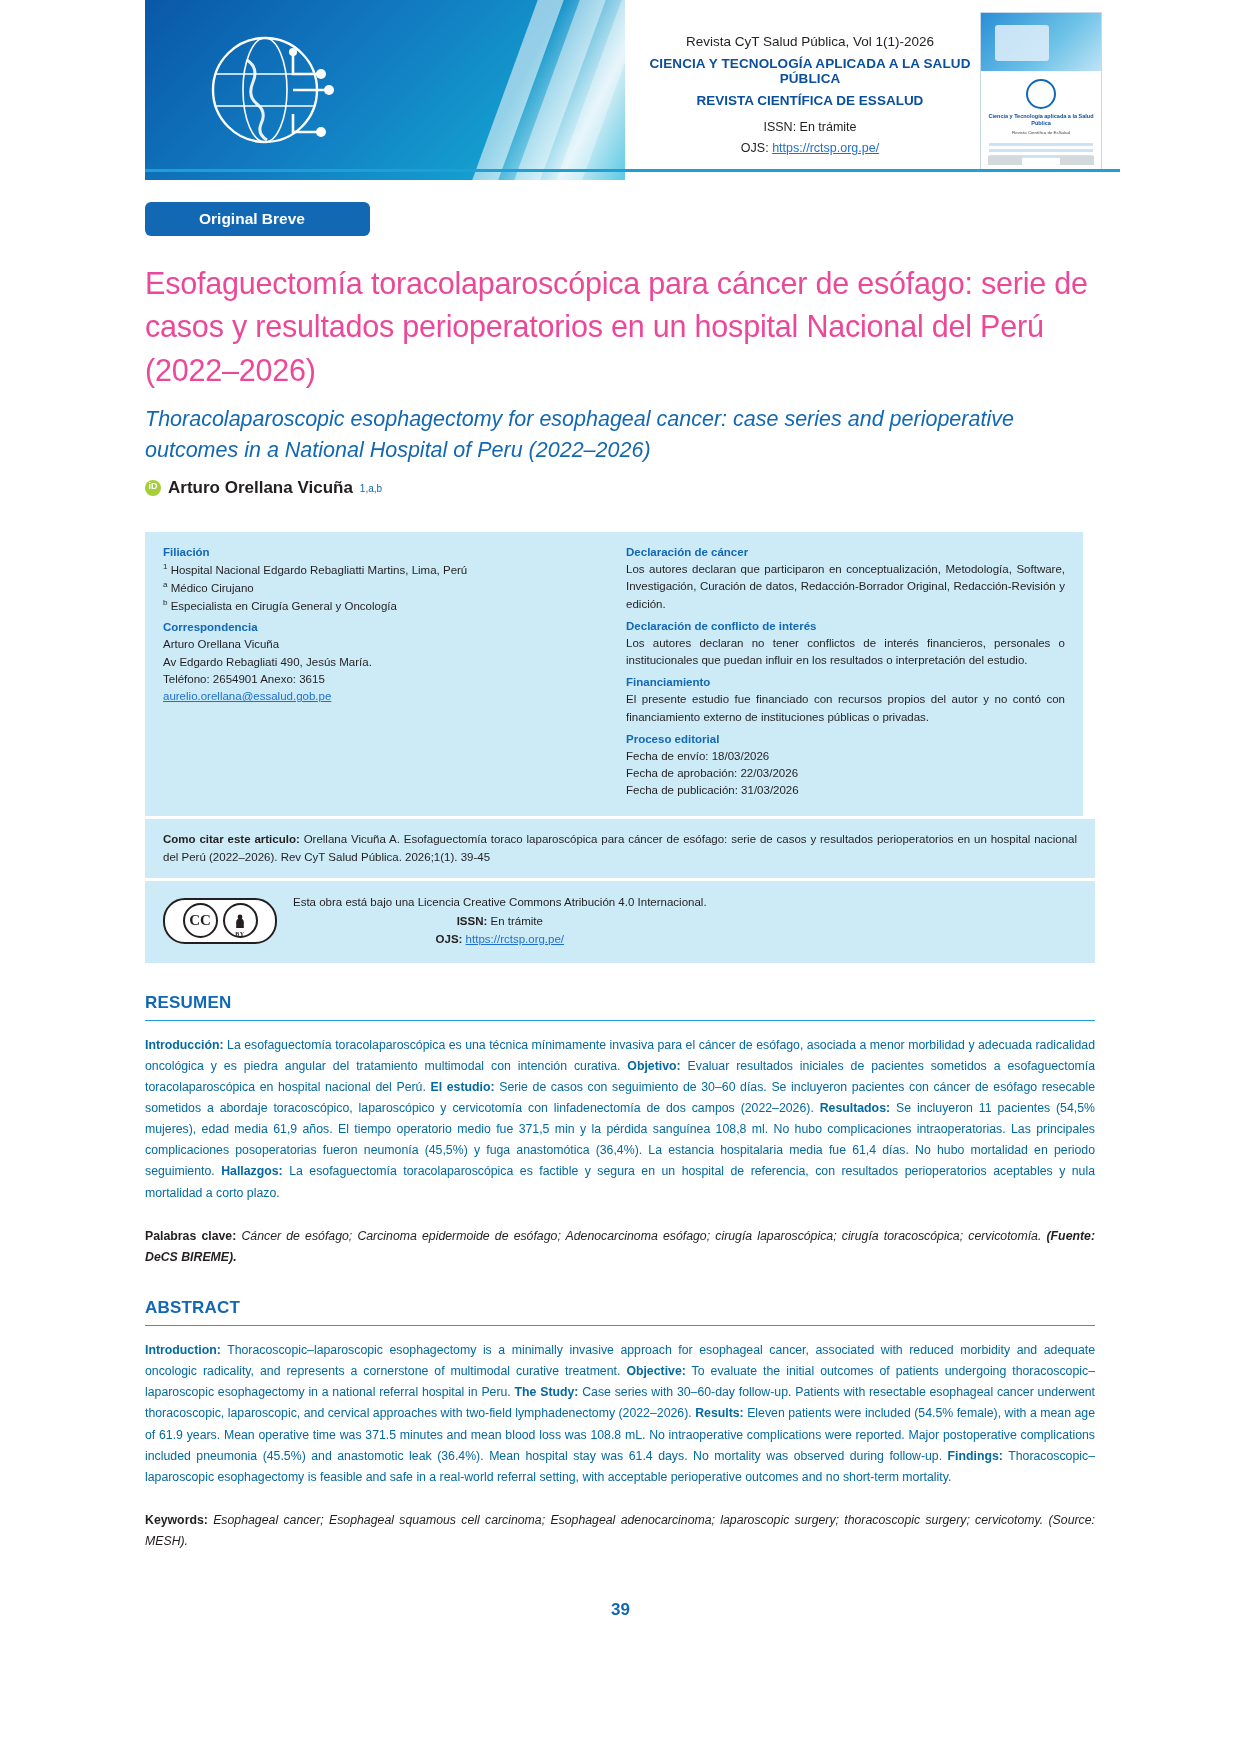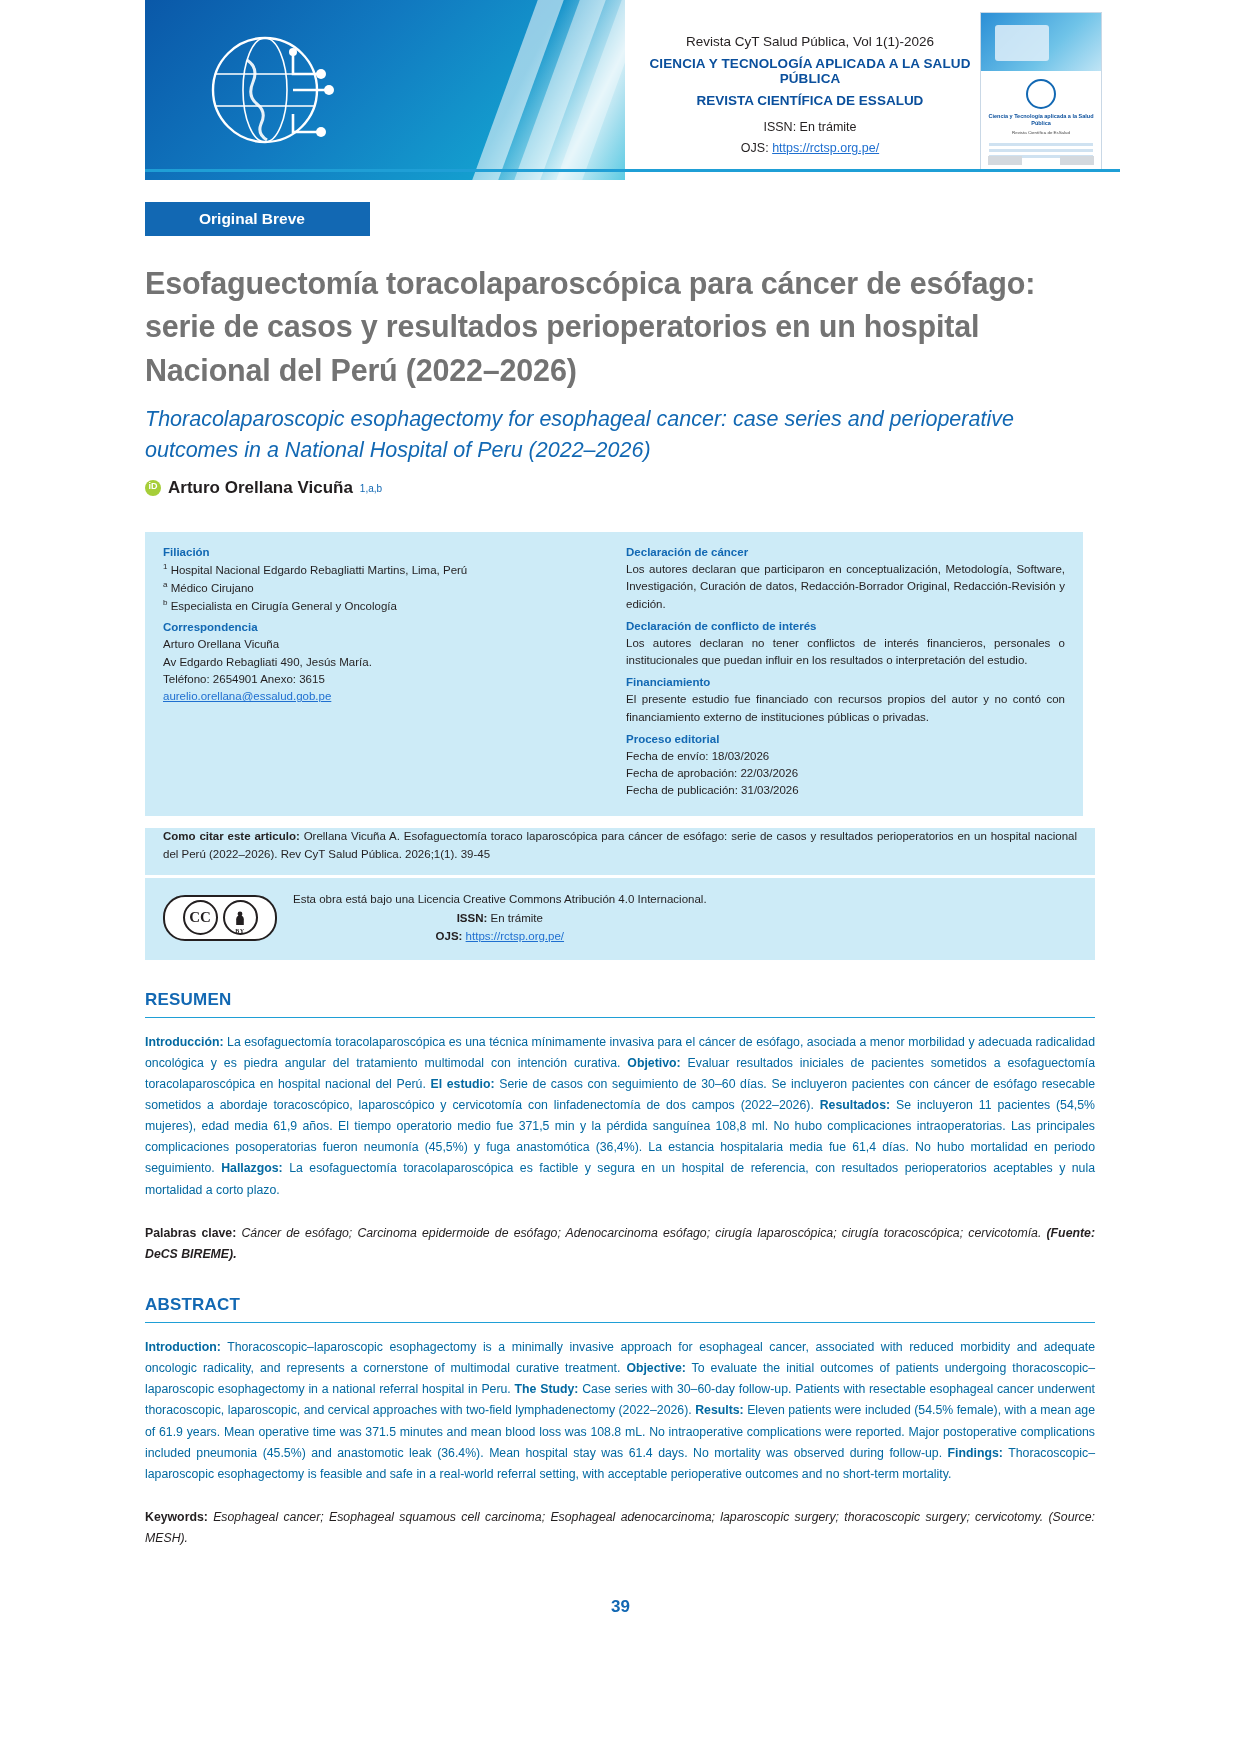--- a/index.html
+++ b/index.html
@@ -175,32 +175,33 @@
     width: 225px;
     height: 34px;
     background: #1268b3;
     color: #ffffff;
     font-size: 15.5px;
     font-weight: bold;
     display: flex;
     align-items: center;
     padding-left: 54px;
     box-sizing: border-box;
+    border-radius: 6px;
   }
 
   
   .title-block {
     margin: 26px 145px 0 145px;
     width: 950px;
   }
   .title-es {
     font-size: 30.5px;
-    font-weight: bold;
+    font-weight: normal;
     line-height: 1.42;
-    color: #737373;
+    color: #ec4899;
     letter-spacing: -0.2px;
   }
   .title-en {
     font-size: 21.5px;
     font-style: italic;
     line-height: 1.45;
     color: #1268b3;
     margin-top: 12px;
   }
   .author-row {
@@ -259,25 +260,25 @@
   .ib-t {
     font-size: 11.5px;
     line-height: 1.5;
     color: #231f20;
   }
   .ib-t.just { text-align: justify; }
   .ib-sup { font-size: 8px; vertical-align: super; }
   .ib-link { color: #1f6fd0; text-decoration: underline; }
 
   .citebox {
-    margin: 12px 145px 0 145px;
+    margin: 3px 145px 0 145px;
     width: 950px;
     background: #cdebf7;
     box-sizing: border-box;
-    padding: 0 18px 12px 18px;
+    padding: 12px 18px 12px 18px;
     font-size: 11.5px;
     line-height: 1.55;
     text-align: justify;
   }
   .citebox b { font-weight: bold; }
 
   .licensebox {
     margin: 3px 145px 0 145px;
     width: 950px;
     background: #cdebf7;

